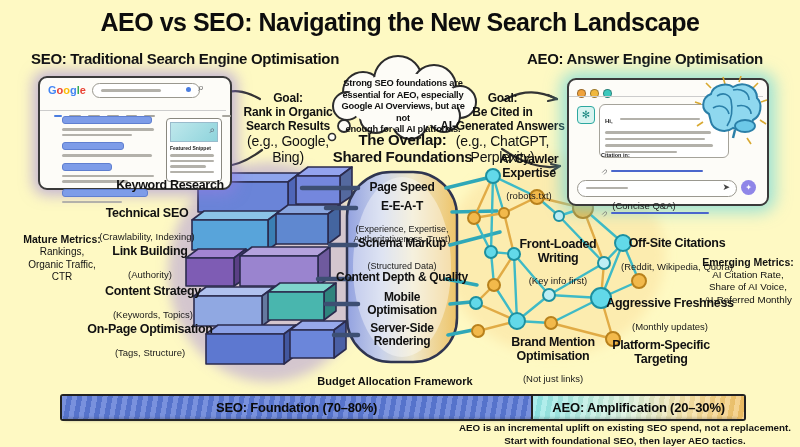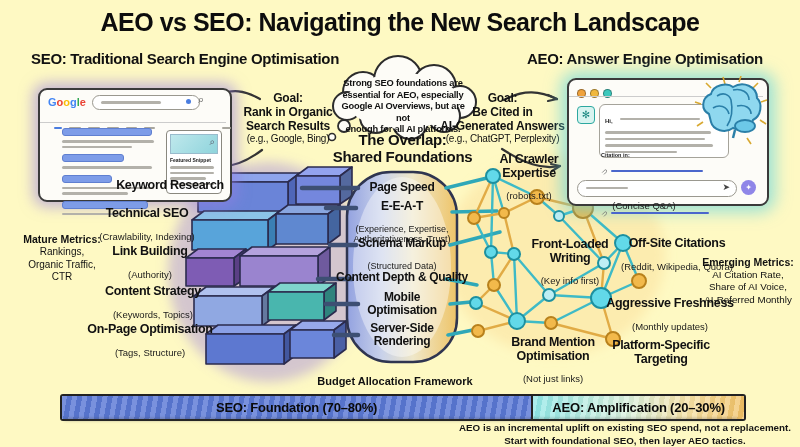--- a/index.html
+++ b/index.html
@@ -5,29 +5,29 @@
   html,body{margin:0;padding:0;background:#d8d5cc;}
   #canvas{position:relative;width:800px;height:447px;background:#fef9c3;overflow:hidden;
           font-family:"Liberation Sans",sans-serif;color:#111;}
   .abs{position:absolute;}
   .ctr{text-align:center;}
   .h1{font-size:25px;font-weight:bold;letter-spacing:-0.5px;color:#0d0d0d;}
   .h2{font-size:15px;font-weight:bold;letter-spacing:-0.3px;}
   .lbl{font-weight:bold;font-size:12.5px;line-height:1.08;letter-spacing:-0.3px;}
   .sub{font-size:9.5px;font-weight:normal;line-height:1.12;color:#1a1a1a;margin-top:11px;}
   .goal{font-weight:bold;font-size:12px;line-height:1.15;letter-spacing:-0.2px;}
-  .goal .ex{font-size:10px;font-weight:normal;}
+  .goal .ex{font-size:14px;font-weight:normal;}
   .metrics{font-size:10px;line-height:1.25;}
   .metrics .mt{font-weight:bold;font-size:10.5px;}
   .cloudtxt{font-size:9.3px;font-weight:bold;line-height:1.25;letter-spacing:-0.2px;}
   .ovl-item{font-weight:bold;font-size:12px;line-height:1.05;letter-spacing:-0.3px;}
 
   
   .browser{background:#fdfcf8;border:2px solid #3a3a3a;border-radius:9px;}
-  .b-left{box-shadow:0 0 14px 5px rgba(150,125,225,.55);margin-top:12px;}
+  .b-left{box-shadow:0 0 14px 5px rgba(150,125,225,.55);}
   .b-right{box-shadow:0 0 16px 6px rgba(90,210,225,.6);}
   .gbar{height:2.5px;background:#b3b1aa;border-radius:2px;}
   .bluebar{height:6px;background:#7d9ce8;border-radius:3px;border:1px solid #5f7fd0;}
   .linkbar{height:2.5px;background:#4a66cc;border-radius:2px;box-shadow:0 2px 0 -1px #8fa0e0;}
   .pill{border:1.5px solid #9a988f;border-radius:11px;background:#fff;}
   .dot{width:7px;height:7px;border-radius:50%;display:inline-block;margin-right:4px;border:1px solid rgba(0,0,0,.35);}
   .tab-dash{height:2.5px;background:#a8a69e;border-radius:2px;display:inline-block;margin-right:7px;}
   .tinytxt{font-size:5px;font-weight:bold;color:#222;}
 
   
@@ -400,21 +400,21 @@
   <div class="abs ovl-item ctr" style="left:361px;top:291px;width:82px;">Mobile Optimisation</div>
   <div class="abs ovl-item ctr" style="left:361px;top:322px;width:82px;">Server-Side Rendering</div>
 
   <div class="abs ctr" style="left:480px;top:153px;width:98px;">
     <div class="lbl">AI Crawler Expertise</div>
     <div class="sub">(robots.txt)</div>
   </div>
   <div class="abs ctr" style="left:587px;top:190px;width:114px;">
     <div class="sub">(Concise Q&amp;A)</div>
   </div>
-  <div class="abs ctr" style="left:520px;top:238px;width:100px;">
+  <div class="abs ctr" style="left:508px;top:238px;width:100px;">
     <div class="lbl">Front-Loaded Writing</div>
     <div class="sub">(Key info first)</div>
   </div>
   <div class="abs ctr" style="left:617px;top:237px;width:120px;">
     <div class="lbl">Off-Site Citations</div>
     <div class="sub">(Reddit, Wikipedia, Quora)</div>
   </div>
   <div class="abs ctr" style="left:600px;top:297px;width:140px;">
     <div class="lbl">Aggressive Freshness</div>
     <div class="sub">(Monthly updates)</div>

